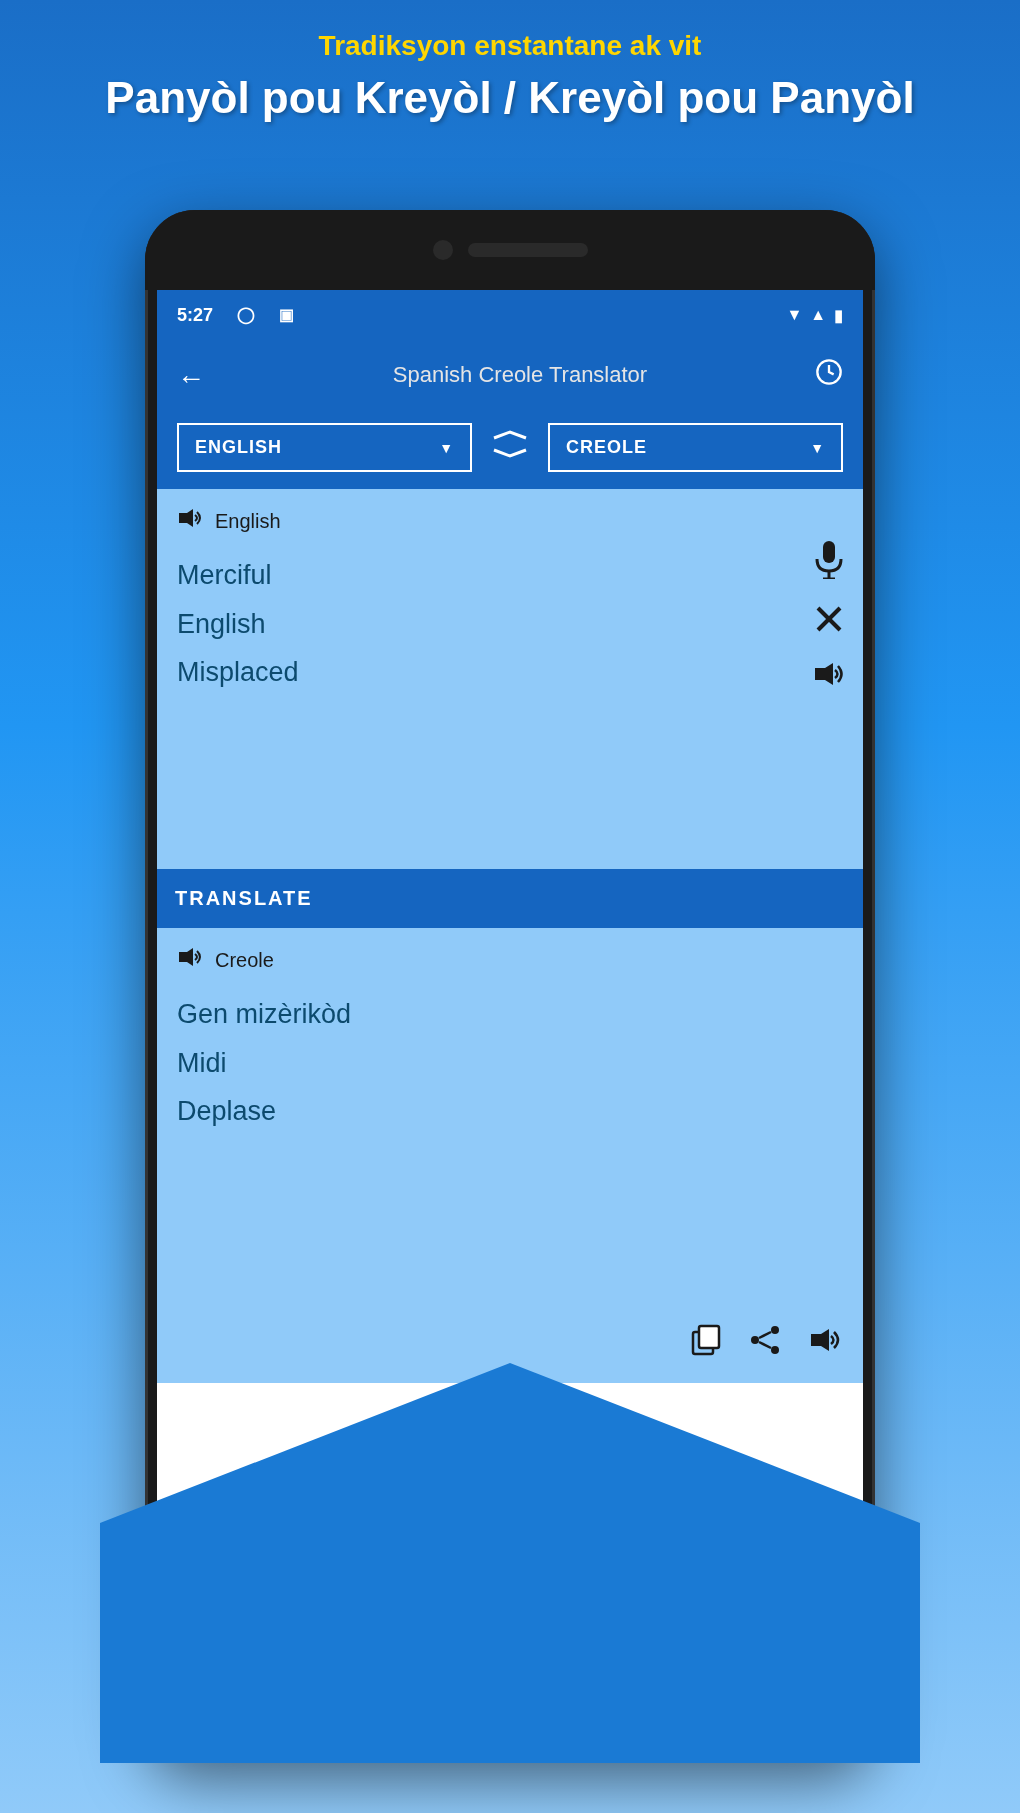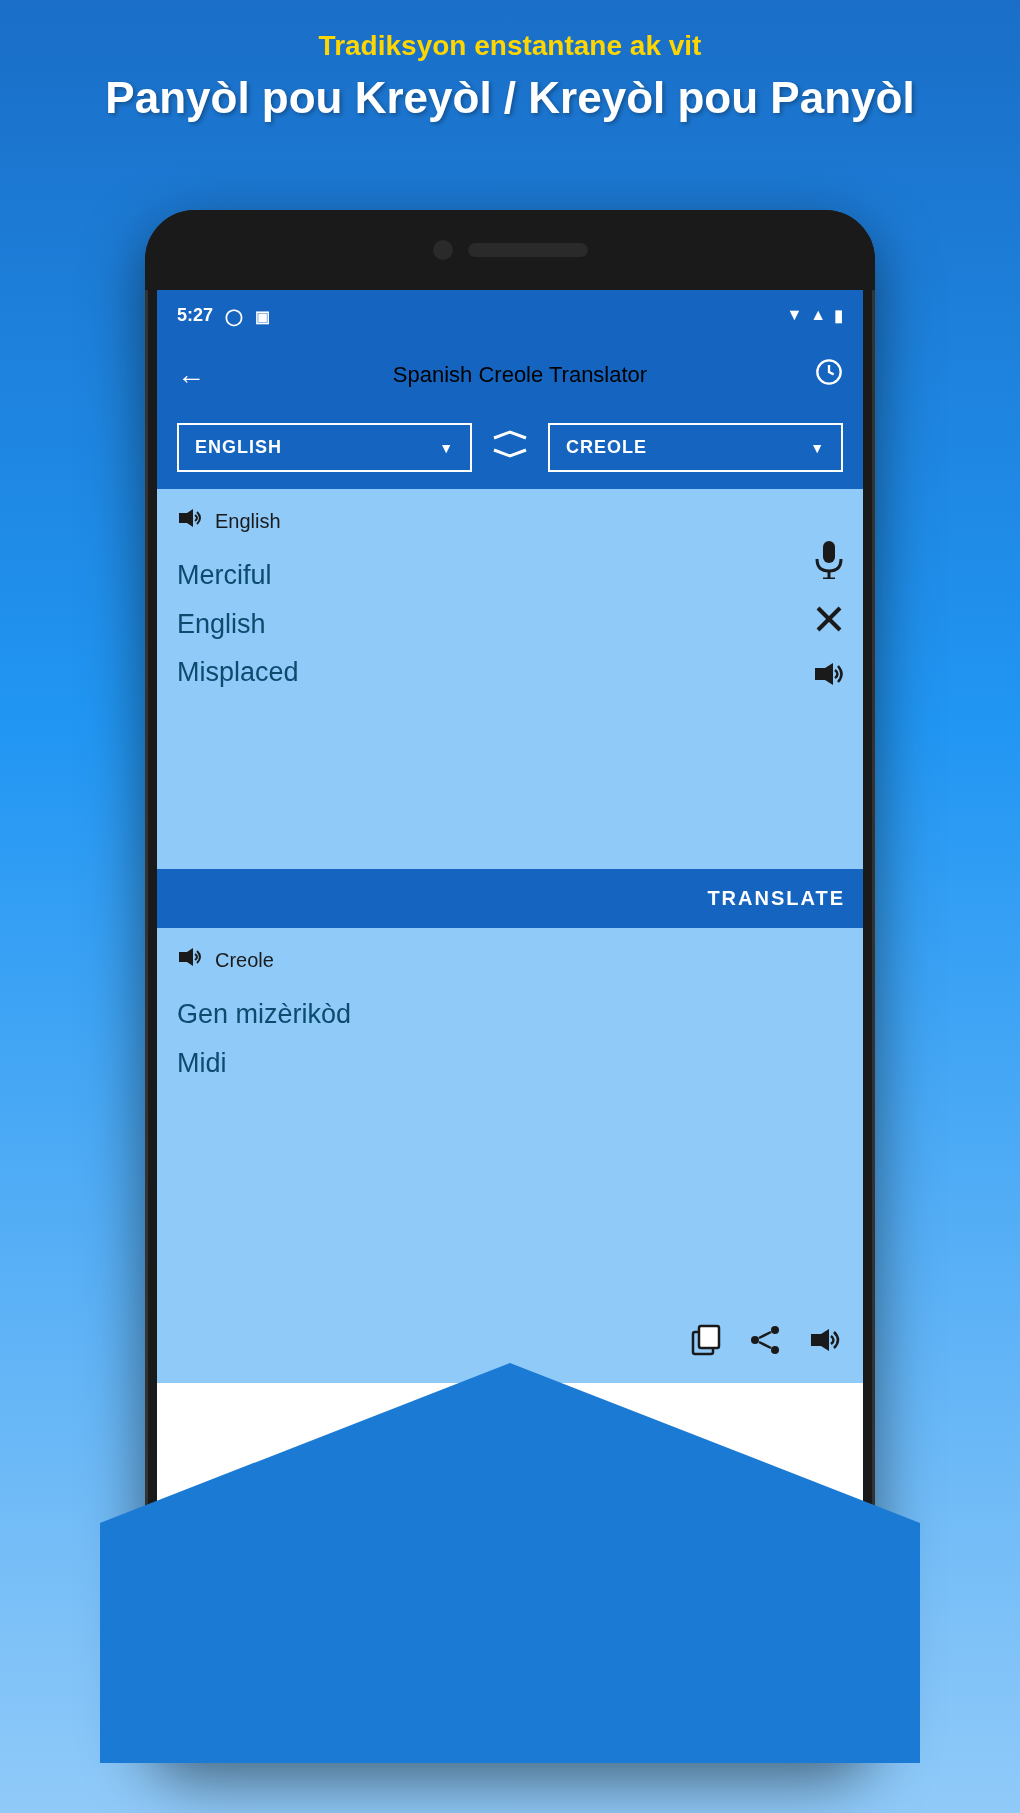--- a/index.html
+++ b/index.html
@@ -107,21 +107,21 @@
       height: 50px;
       display: flex;
       align-items: center;
       justify-content: space-between;
       padding: 0 20px;
       color: #fff;
       font-size: 18px;
       font-weight: bold;
     }
 
-    .status-left { display: flex; align-items: flex-end; gap: 12px; }
+    .status-left { display: flex; align-items: flex-start; gap: 24px; }
     .status-right { display: flex; align-items: center; gap: 8px; }
 
     .status-icon {
       font-size: 16px;
       color: #fff;
     }
 
     
     .app-bar {
       background: #1565C0;
@@ -136,21 +136,21 @@
       font-size: 28px;
       color: #fff;
       margin-right: 20px;
       cursor: pointer;
     }
 
     .app-bar-title {
       flex: 1;
       text-align: center;
       font-size: 22px;
-      color: #000000;
+      color: #e5e5e5;
       font-weight: 500;
     }
 
     .app-bar-history {
       font-size: 24px;
       color: #fff;
     }
 
     
     .lang-selector-row {
@@ -244,21 +244,21 @@
     }
 
     
     .translate-btn {
       width: 100%;
       background: #1565C0;
       color: #fff;
       font-size: 20px;
       font-weight: bold;
       padding: 18px;
-      text-align: right;
+      text-align: left;
       border: none;
       cursor: pointer;
       letter-spacing: 2px;
     }
 
     
     .output-panel {
       background: #90CAF9;
       padding: 18px 20px;
       min-height: 380px;
@@ -430,20 +430,21 @@
               <polygon points="2,6 10,6 16,2 16,20 10,16 2,16" fill="#1a1a1a"></polygon>
               <path d="M18,8 Q22,11 18,14" stroke="#1a1a1a" stroke-width="2" fill="none"></path>
               <path d="M20,5 Q26,11 20,17" stroke="#1a1a1a" stroke-width="2" fill="none"></path>
             </svg>
           </span>
           <span class="panel-lang-label">Creole</span>
         </div>
         <div class="panel-text">
           <div>Gen mizèrikòd</div>
           <div>Midi</div>
+          <div>Deplase</div>
         </div>
       </div>
 
       
       <div class="output-footer">
         <span class="footer-icon">
           <svg width="30" height="32" viewBox="0 0 30 32" fill="none">
             <rect x="2" y="8" width="20" height="22" rx="2" stroke="#1a1a1a" stroke-width="2.5" fill="none"></rect>
             <rect x="8" y="2" width="20" height="22" rx="2" stroke="#1a1a1a" stroke-width="2.5" fill="white"></rect>
           </svg>

